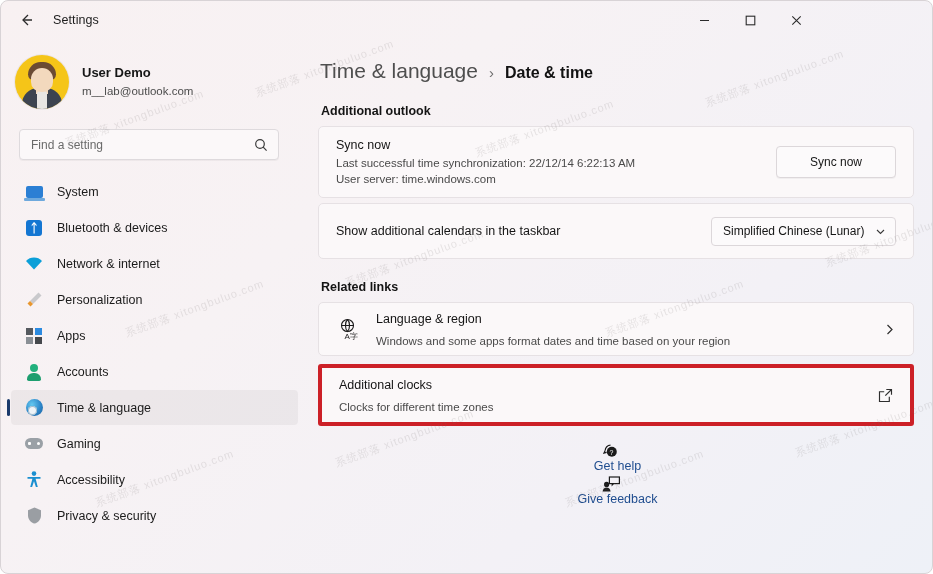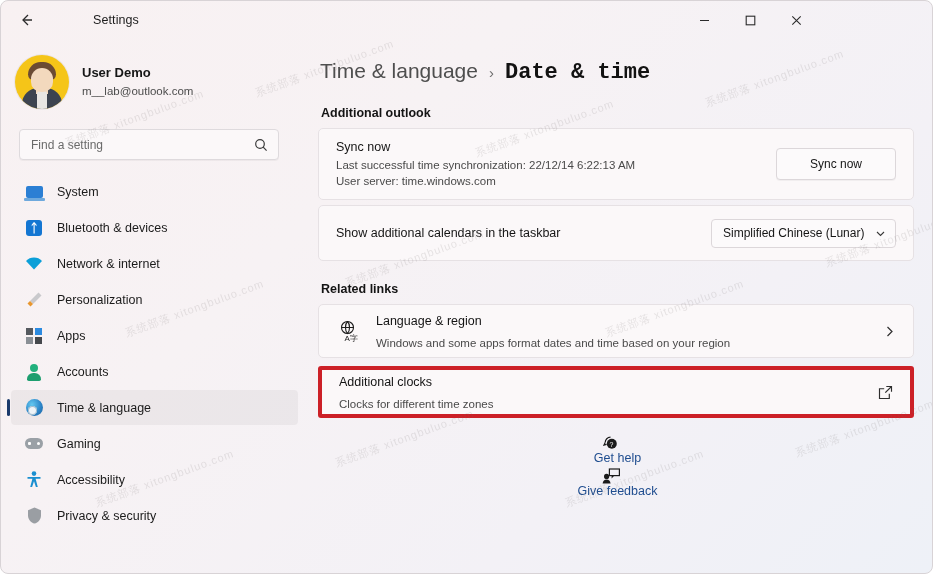--- a/index.html
+++ b/index.html
@@ -13,21 +13,21 @@
     background:linear-gradient(135deg,#f8f1f2 0%,#f7f2f4 35%,#f3f1f6 70%,#eef1f7 100%);
     box-sizing:border-box;
     border:1px solid #d8d3d6;
     border-radius:8px;
     overflow:hidden;
   }
 
   
   .titlebar{
     position:absolute;top:0;left:0;width:818px;height:38px;
-    display:flex;align-items:center;gap:40px;
+    display:flex;align-items:center;
   }
   .back-btn{
     width:30px;height:30px;margin-left:10px;
     display:flex;align-items:center;justify-content:center;
     border-radius:5px;color:#2b2b2b;
   }
   .titlebar-title{
     margin-left:12px;font-size:12.5px;color:#1c1c1c;letter-spacing:.1px;
   }
   .win-controls{
@@ -126,21 +126,21 @@
   .ic-game::before{content:"";position:absolute;right:3px;top:4px;width:3px;height:3px;background:#fff;border-radius:50%;}
 
   
   .content{
     position:absolute;left:305px;top:38px;width:628px;height:536px;
     box-sizing:border-box;padding:16px 20px 0 12px;overflow:hidden;
   }
   .breadcrumb{display:flex;align-items:baseline;margin:4px 0 0 2px;}
   .bc-parent{font-size:21px;color:#4e4e4e;}
   .bc-sep{font-size:15px;color:#6d6d6d;margin:0 11px;}
-  .bc-current{font-size:22px;font-weight:bold;color:#121212;font-family:Liberation Mono, monospace;}
+  .bc-current{font-size:16px;font-weight:bold;color:#121212;}
 
   .section-label{
     font-size:12.5px;font-weight:bold;color:#141414;margin:21px 0 8px 3px;
   }
   .card{
     background:#fbf8f9;border:1px solid #e6e1e4;border-radius:5px;
     box-sizing:border-box;
   }
   .card.sync{
     width:596px;height:72px;display:flex;align-items:center;
@@ -177,21 +177,21 @@
   .link-text{flex:1;line-height:1.4;}
   .link-title{font-size:12.5px;color:#141414;}
   .link-sub{font-size:11.5px;color:#4a4a4a;text-align:center;}
   .chev{color:#2e2e2e;display:flex;}
 
   .highlight-box{
     margin-top:8px;border:4px solid #cc2027;border-radius:3px;
     width:596px;box-sizing:border-box;
   }
   .highlight-box .card.link-row{
-    width:100%;height:44px;border:none;border-radius:0;background:#fbf8f9;
+    width:100%;height:54px;border:none;border-radius:0;background:#fbf8f9;
   }
 
   .helplinks{margin:16px 0 0 3px;}
   .helprow{display:flex;align-items:center;height:29px;margin-bottom:5px;flex-direction:column;}
   .help-ico{width:24px;height:20px;margin-right:14px;display:flex;align-items:center;justify-content:center;color:#1b1b1b;}
   .help-label{font-size:12.5px;color:#1f4d8f;}
 
   .wm{
     position:absolute;pointer-events:none;
     color:rgba(120,110,115,.16);font-size:11px;letter-spacing:1px;

